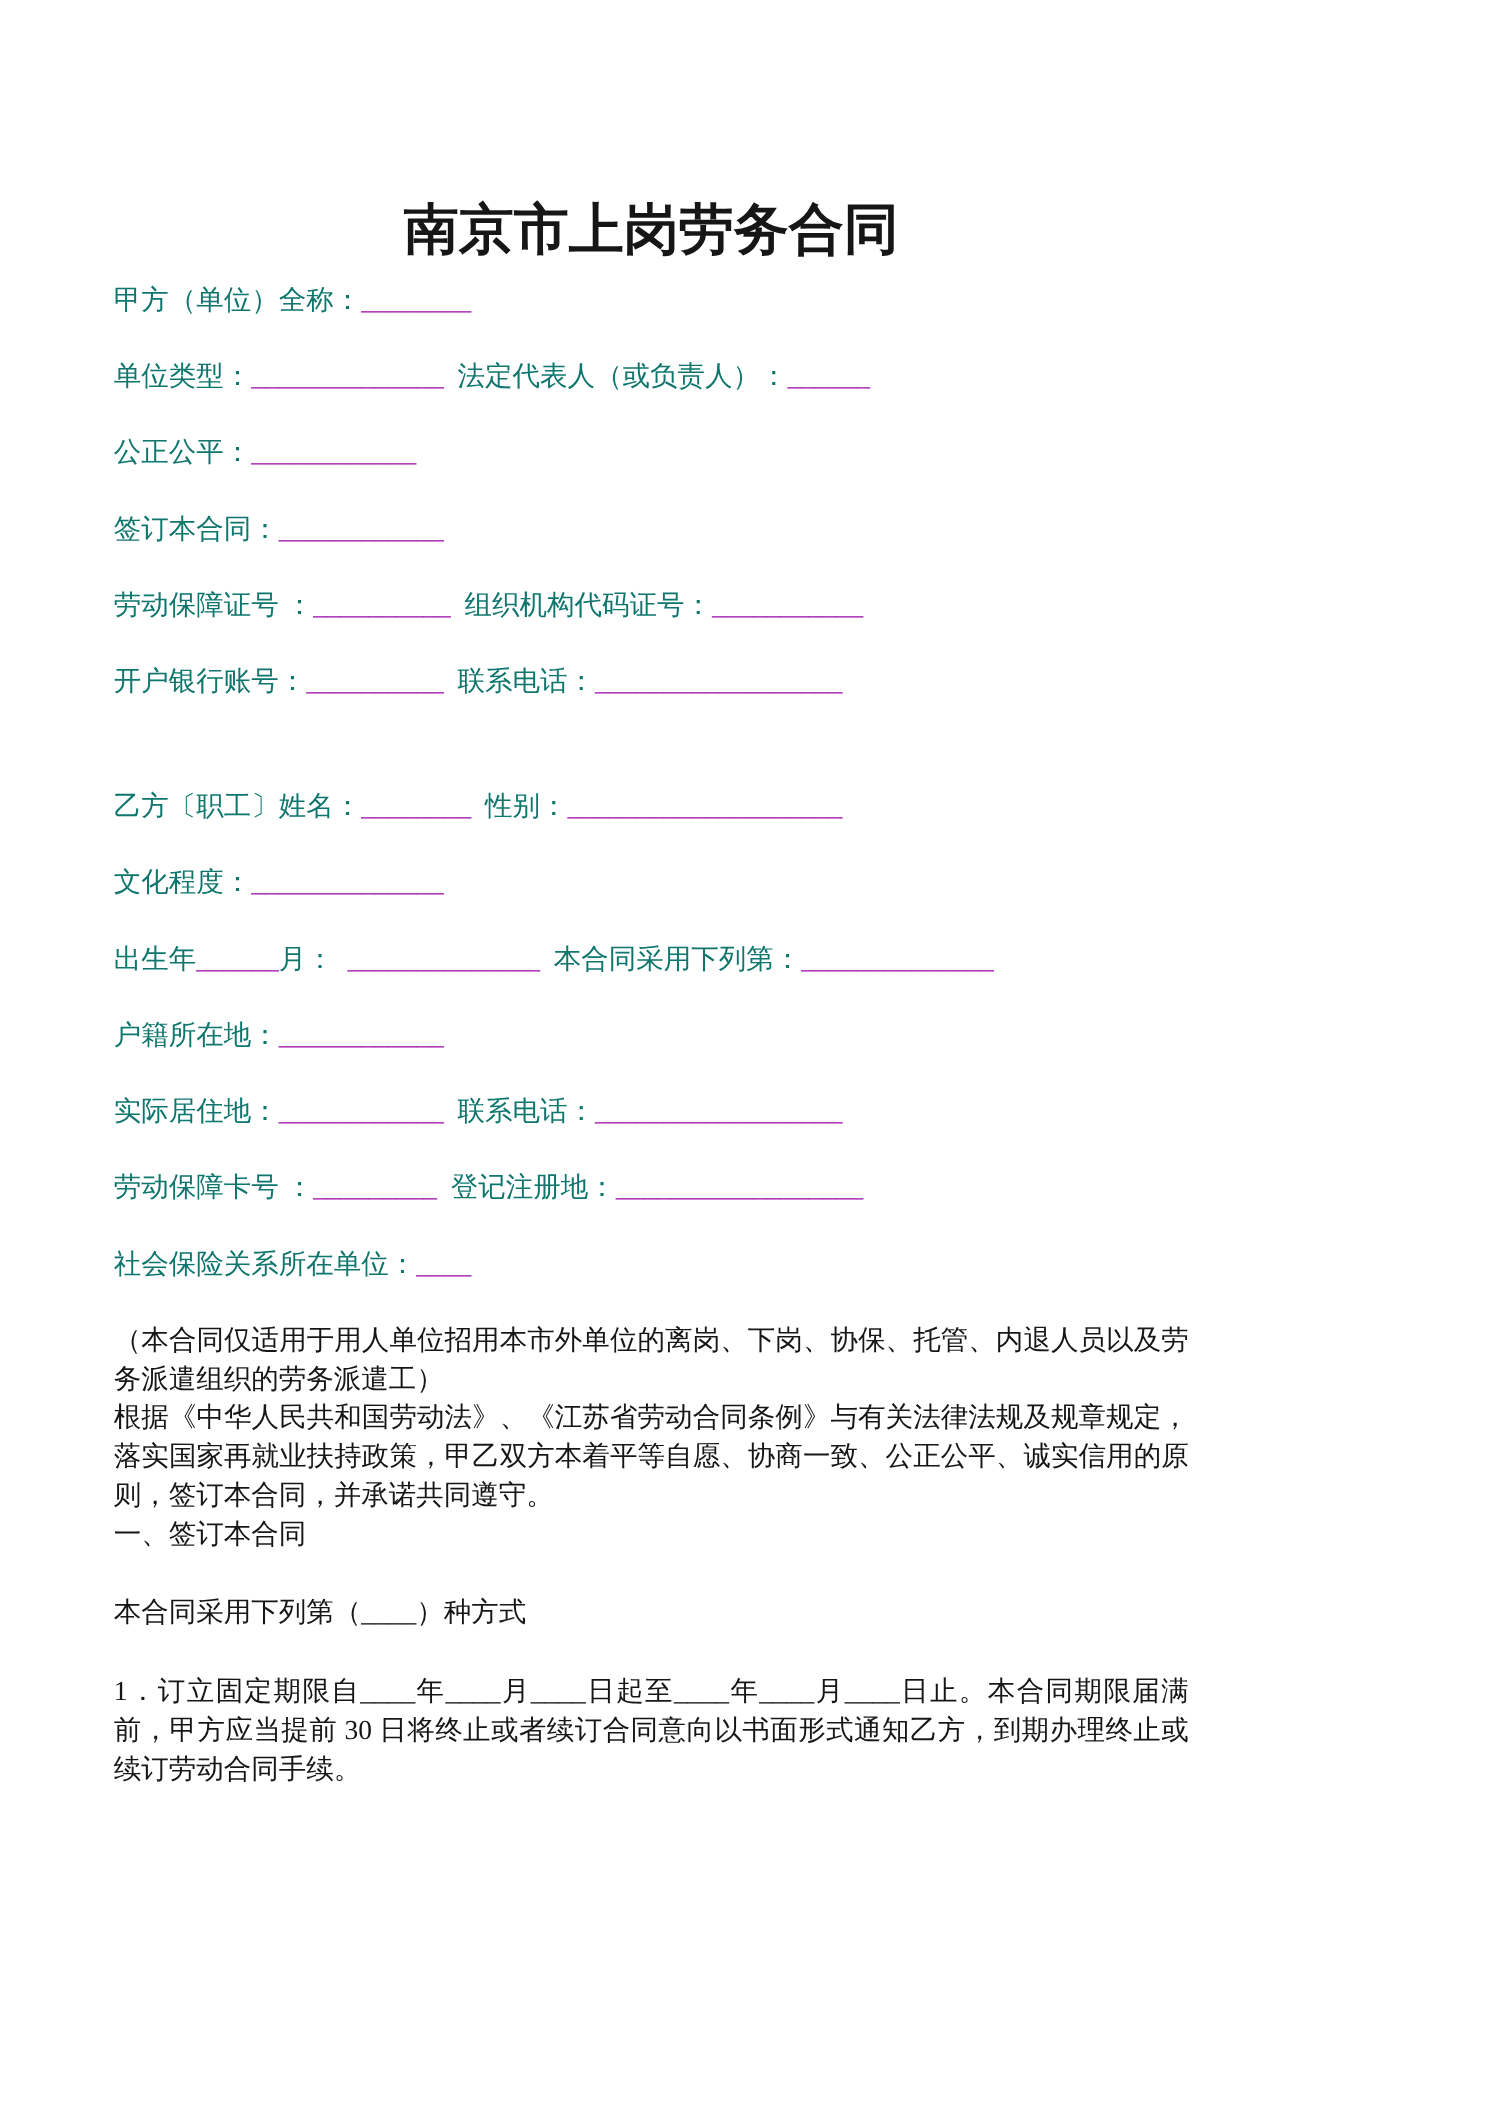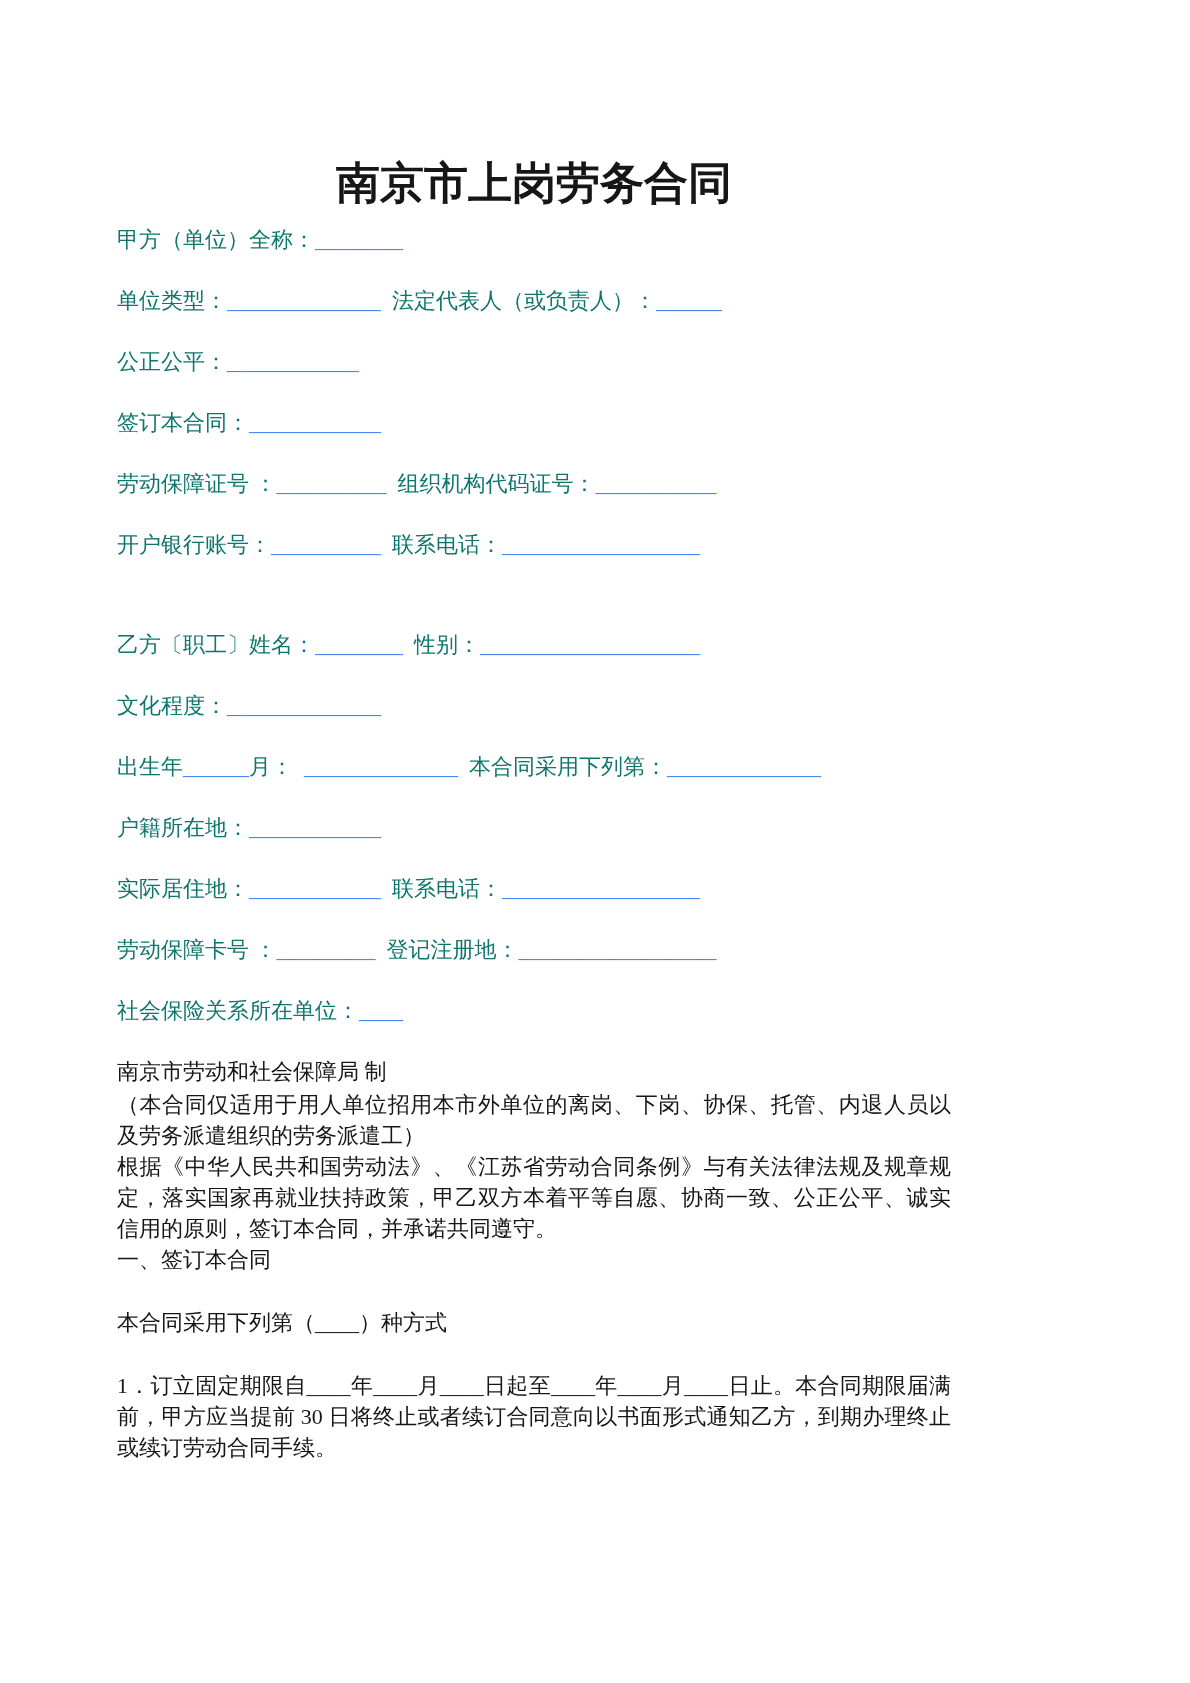--- a/index.html
+++ b/index.html
@@ -5,21 +5,21 @@
   html, body {
     margin: 0;
     padding: 0;
     background: #ffffff;
   }
   .page {
     position: relative;
     width: 1121px;
     height: 1683px;
     box-sizing: border-box;
-    padding: 160px 170px 0 117px;
+    padding: 160px 170px 0 91px;
     background: #ffffff;
     font-family: "Liberation Serif", "DejaVu Serif", serif;
     color: #161616;
     overflow: hidden;
   }
   .doc-title {
     font-size: 44px;
     line-height: 48px;
     font-weight: bold;
     text-align: center;
@@ -28,21 +28,21 @@
   }
   .form-section { margin: 0; }
   .form-line {
     font-size: 22px;
     line-height: 31px;
     margin: 0 0 30px 0;
     white-space: pre-wrap;
   }
   .form-line .lbl { color: #0f766e; }
   .form-line .blank {
-    color: #3b82f6;
+    color: #a21caf;
     white-space: pre;
   }
   .section-gap { height: 39px; }
   .para {
     font-size: 22px;
     line-height: 31px;
     margin: 0;
     text-align: justify;
     white-space: pre-wrap;
     overflow-wrap: break-word;
@@ -72,21 +72,20 @@
   <section class="form-section">
       <div class="form-line"><span class="lbl">乙方〔职工〕姓名：</span><span class="blank">________</span><span class="lbl">  性别：</span><span class="blank">____________________</span></div>
       <div class="form-line"><span class="lbl">文化程度：</span><span class="blank">______________</span></div>
       <div class="form-line"><span class="lbl">出生年</span><span class="blank">______</span><span class="lbl">月：  </span><span class="blank">______________</span><span class="lbl">  本合同采用下列第：</span><span class="blank">______________</span></div>
       <div class="form-line"><span class="lbl">户籍所在地：</span><span class="blank">____________</span></div>
       <div class="form-line"><span class="lbl">实际居住地：</span><span class="blank">____________</span><span class="lbl">  联系电话：</span><span class="blank">__________________</span></div>
       <div class="form-line"><span class="lbl">劳动保障卡号 ：</span><span class="blank">_________</span><span class="lbl">  登记注册地：</span><span class="blank">__________________</span></div>
       <div class="form-line"><span class="lbl">社会保险关系所在单位：</span><span class="blank">____</span></div>
     </section>
 
-  <p class="para tight issuer">南京市劳动和社会保障局 制</p>
 
   <section>
       <p class="para tight">（本合同仅适用于用人单位招用本市外单位的离岗、下岗、协保、托管、内退人员以及劳务派遣组织的劳务派遣工）</p>
       <p class="para tight">根据《中华人民共和国劳动法》、《江苏省劳动合同条例》与有关法律法规及规章规定，落实国家再就业扶持政策，甲乙双方本着平等自愿、协商一致、公正公平、诚实信用的原则，签订本合同，并承诺共同遵守。</p>
       <p class="para tight">一、签订本合同</p>
       <p class="para spaced">本合同采用下列第（____）种方式</p>
       <p class="para spaced">1．订立固定期限自____年____月____日起至____年____月____日止。本合同期限届满前，甲方应当提前 30 日将终止或者续订合同意向以书面形式通知乙方，到期办理终止或续订劳动合同手续。</p>
     </section>
 
 </div>

